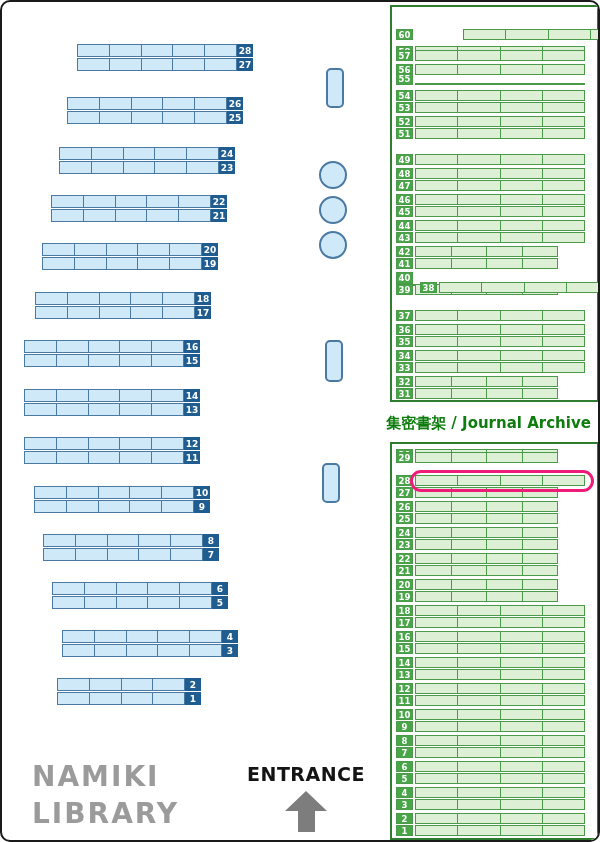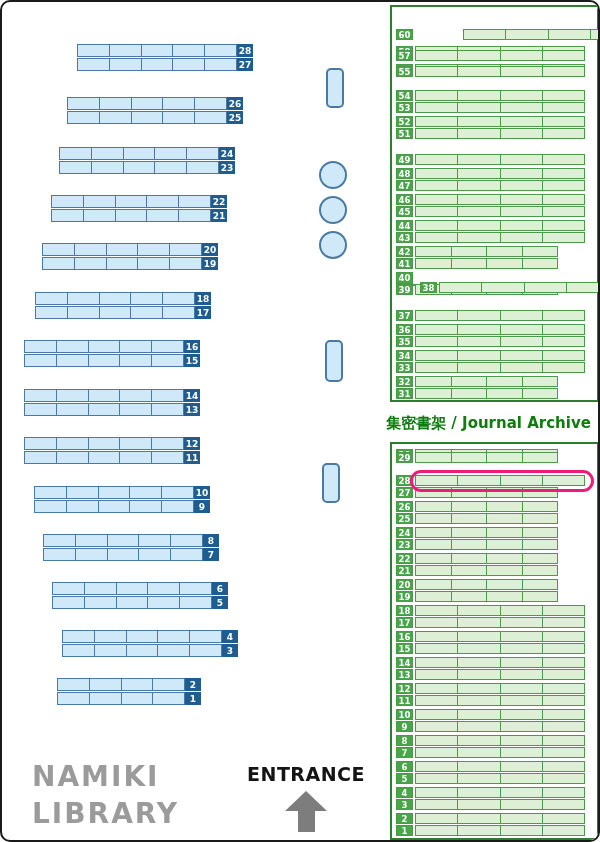--- a/index.html
+++ b/index.html
@@ -399,21 +399,21 @@
       </div>
       <div class="arch-row" style="top: 57px;">
         <div class="tag green-tag">56</div>
         <div class="bar green-bar" style="width: 170px;">
           <div class="seg"></div>
           <div class="seg"></div>
           <div class="seg"></div>
           <div class="seg"></div>
         </div>
       </div>
-      <div class="arch-row" style="top: 59px;">
+      <div class="arch-row" style="top: 67px; align-items: flex-end;">
         <div class="tag green-tag">55</div>
         <div class="bar green-bar" style="width: 170px;">
           <div class="seg"></div>
           <div class="seg"></div>
           <div class="seg"></div>
           <div class="seg"></div>
         </div>
       </div>
       <div class="arch-row" style="top: 83px;">
         <div class="tag green-tag">54</div>

